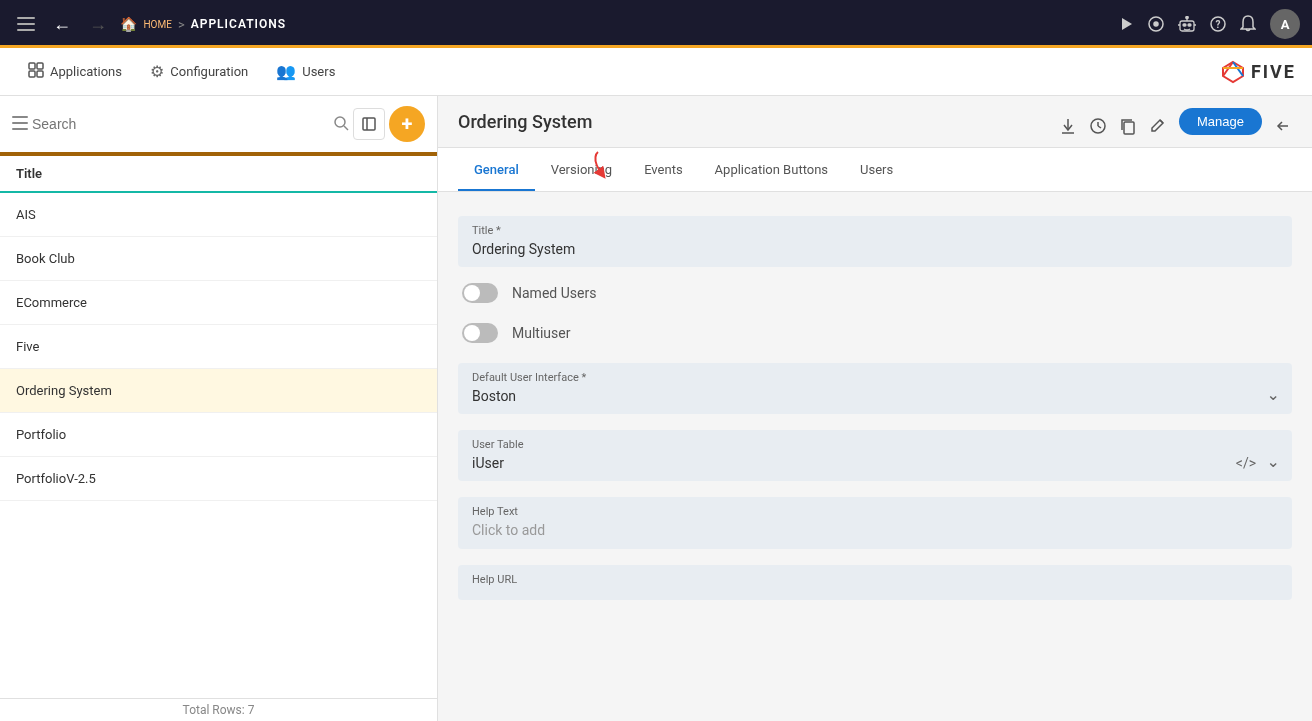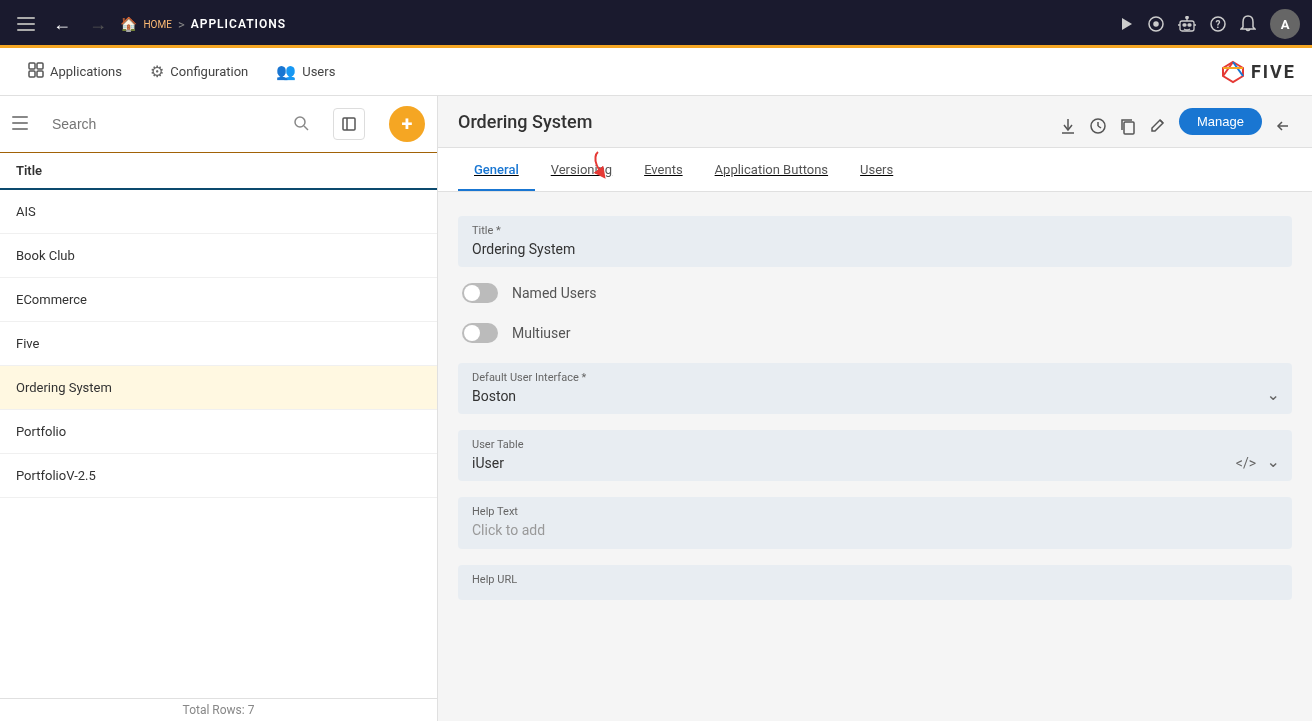--- a/index.html
+++ b/index.html
@@ -109,22 +109,22 @@
       width: 438px;
       background: #fff;
       border-right: 1px solid #e0e0e0;
       display: flex;
       flex-direction: column;
     }
     .sidebar-search-bar {
       display: flex;
       align-items: center;
       padding: 10px 12px;
-      gap: 24px;
-      border-bottom: 1px solid #a16207;
+      gap: 4px;
+      border-bottom: 4px solid #a16207;
     }
     .sidebar-search-bar .hamburger { color: #888; cursor: pointer; }
     .search-input-wrap {
       flex: 1;
       display: flex;
       align-items: center;
       gap: 6px;
     }
     .search-input-wrap input {
       border: none;
@@ -157,21 +157,21 @@
       justify-content: center;
       cursor: pointer;
       font-size: 20px;
       font-weight: bold;
     }
     .sidebar-list-header {
       padding: 10px 16px;
       font-weight: 600;
       font-size: 13px;
       color: #333;
-      border-bottom: 2px solid #0c4a6e;
+      border-bottom: 2px solid #14b8a6;
     }
     .sidebar-list {
       flex: 1;
       overflow-y: auto;
     }
     .sidebar-list-item {
       padding: 14px 16px;
       border-bottom: 1px solid #f0f0f0;
       cursor: pointer;
       font-size: 13px;
@@ -236,21 +236,20 @@
     }
 
     
     .tabs-bar {
       display: flex;
       align-items: flex-start;
       padding: 0 20px;
       background: #fff;
       border-bottom: 1px solid #e0e0e0;
       position: relative;
-      text-decoration: underline;
     }
     .tab-item {
       padding: 14px 16px;
       cursor: pointer;
       font-size: 13px;
       color: #555;
       position: relative;
     }
     .tab-item.active {
       color: #1976d2;

